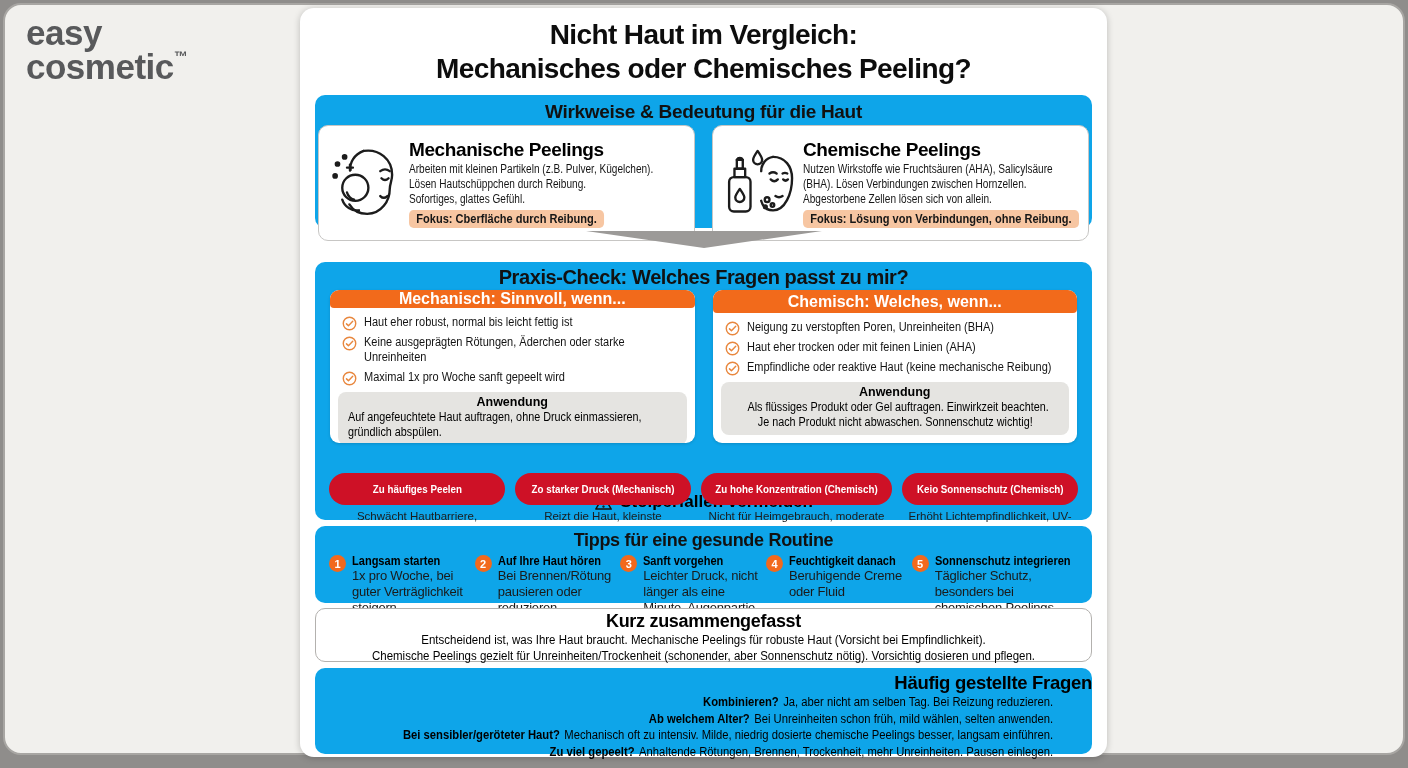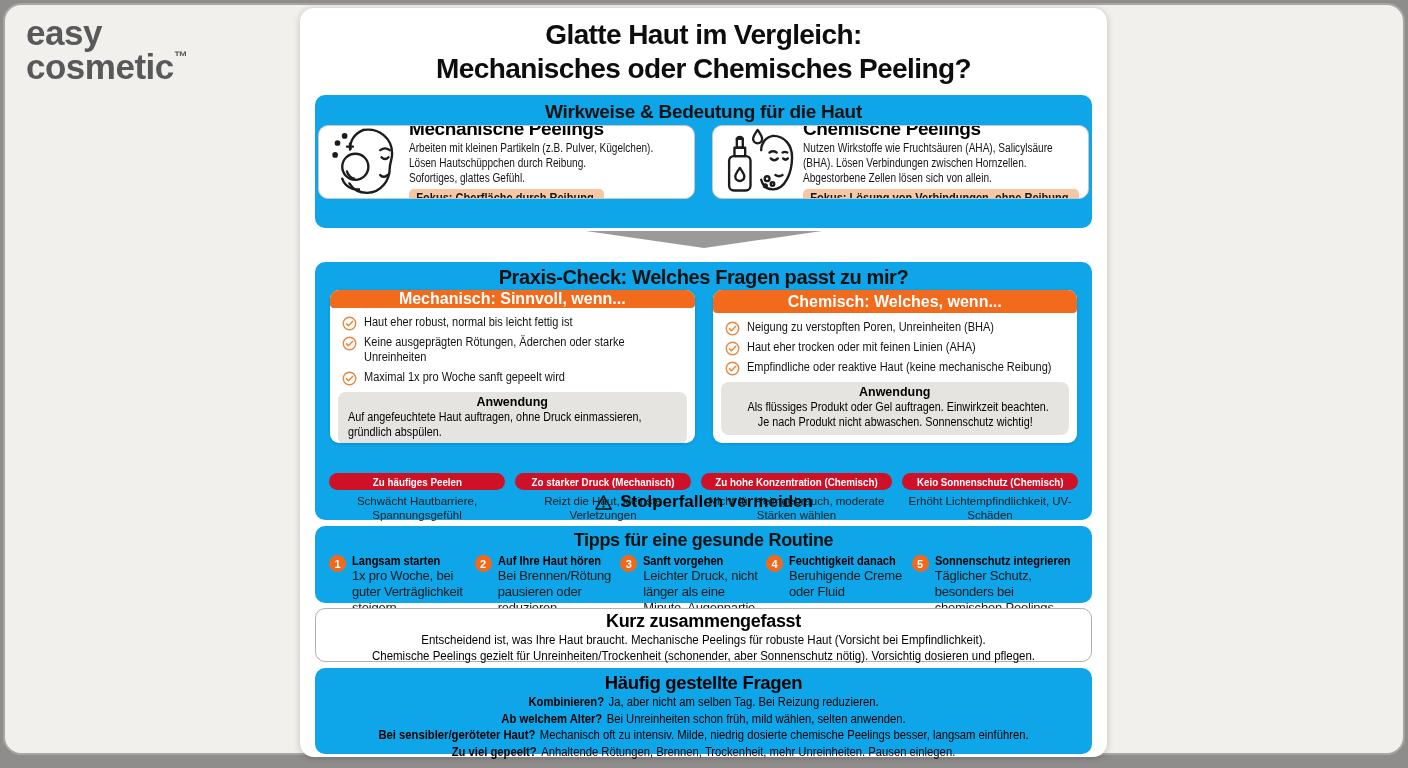--- a/index.html
+++ b/index.html
@@ -17,21 +17,21 @@
   .page-title { position:absolute; top:10px; left:0; width:100%; text-align:center;
     font-size:28px; font-weight:bold; color:#0d0d0d; line-height:1.2; letter-spacing:-0.6px; }
   
   .graybox { position:absolute; left:15px; width:777px; background:#0ea5e9; border-radius:10px; }
   .sec-header { text-align:center; font-weight:bold; color:#111; }
   
   .sec1 { top:87px; height:133px; }
   .sec1 .sec-header { font-size:19px; padding-top:6px; letter-spacing:-0.3px; }
   .cards { position:absolute; top:30px; left:3px; right:3px; display:grid;
     grid-template-columns:1fr 1fr; gap:17px; }
-  .wcard { background:#fff; border:1.5px solid #c7c6c4; border-radius:10px; height:74px;
+  .wcard { background:#fff; border:1.5px solid #c7c6c4; border-radius:10px; height:116px;
     display:flex; align-items:center; padding:5px 8px 5px 4px; overflow:hidden; }
   .wcard-icon { flex:0 0 86px; display:flex; align-items:center; justify-content:center; }
   .wcard-body { flex:1; min-width:0; }
   .wcard-title { font-size:19px; font-weight:bold; letter-spacing:-0.4px; margin-bottom:1px; }
   .cline { font-size:12px; line-height:1.25; white-space:nowrap;
     transform:scaleX(.84); transform-origin:0 50%; color:#151515; }
   .focus-badge { display:inline-block; margin-top:3px; background:#f7c6a2; color:#161616;
     font-size:12px; font-weight:bold; padding:2px 8px; border-radius:5px; white-space:nowrap;
     transform:scaleX(.92); transform-origin:0 50%; }
   
@@ -56,21 +56,21 @@
   .anw { margin:0 8px 8px 8px; background:#e5e4e1; border-radius:8px; padding:3px 10px 5px 10px; }
   .anw-title { text-align:center; font-weight:bold; font-size:12.5px; margin-bottom:1px; }
   .anw-line { font-size:12px; line-height:1.25; white-space:nowrap;
     transform:scaleX(.9); transform-origin:0 50%; }
   .anw-center .anw-line { text-align:center; transform-origin:50% 50%; }
   
   .stolper-header { position:absolute; top:186px; left:0; width:100%; display:flex;
     align-items:center; justify-content:center; gap:7px; font-size:17px; font-weight:bold;margin-top:44px; }
   .pitfalls { position:absolute; top:211px; left:14px; right:14px; display:grid;
     grid-template-columns:1fr 1fr 1fr 1fr; gap:10px; }
-  .pill { background:#ce1126; color:#fff; border-radius:999px; height:17px; display:flex;
+  .pill { background:#ce1126; color:#fff; border-radius:999px; height:32px; display:flex;
     align-items:center; justify-content:center; }
   .pill span { font-size:11.5px; font-weight:bold; white-space:nowrap;
     transform:scaleX(.85); transform-origin:50% 50%; }
   .pill-desc { margin-top:4px; text-align:center; font-size:11.5px; line-height:1.25; color:#1c1c1c; }
   
   .sec3 { top:518px; height:77px; }
   .sec3 .sec-header { font-size:18px; padding-top:4px; letter-spacing:-0.3px; }
   .tips { position:absolute; top:28px; left:14px; right:10px; display:grid;
     grid-template-columns:repeat(5, 1fr); gap:6px; }
   .tip { display:flex; gap:6px; }
@@ -79,42 +79,42 @@
   .tip-title { font-size:12px; font-weight:bold; white-space:nowrap;
     transform:scaleX(.92); transform-origin:0 50%; }
   .tip-text { font-size:13px; line-height:1.22; color:#1a1a1a; letter-spacing:-0.2px; }
   
   .summary { position:absolute; left:15px; top:600px; width:777px; height:54px;
     background:#fff; border:1.5px solid #b3b1ae; border-radius:10px; text-align:center; padding-top:2px; }
   .summary-title { font-size:18px; font-weight:bold; letter-spacing:-0.3px; }
   .sum-line { font-size:12.5px; line-height:1.28; white-space:nowrap;
     transform:scaleX(.92); transform-origin:50% 50%; }
   
-  .faq { top:660px; height:86px; text-align:center; }
+  .faq { top:660px; height:86px; text-align:right; }
   .faq-title { font-size:18.5px; font-weight:bold; padding-top:4px; letter-spacing:-0.3px; }
   .faq-line { font-size:12.5px; line-height:1.24; white-space:nowrap; margin-top:1px;
     transform:scaleX(.9); transform-origin:50% 50%; }
   .faq-q { font-weight:bold; margin-right:5px; }
   svg { display:block; }
 </style>
 </head>
 <body>
 
 <div class="canvas">
   <div class="outer-card"></div>
 
   <div class="logo">
     <div>easy</div>
     <div><span>cosmetic</span><sup>™</sup></div>
   </div>
 
   <div class="panel">
 
     <div class="page-title">
-      <div>Glatte Haut im Vergleich:</div>
+      <div>Nicht Haut im Vergleich:</div>
       <div>Mechanisches oder Chemisches Peeling?</div>
     </div>
 
     <div class="graybox sec1">
       <div class="sec-header">Wirkweise &amp; Bedeutung für die Haut</div>
       <div class="cards">
 
         <div class="wcard">
           <div class="wcard-icon">
             <svg width="76" height="76" viewBox="0 0 64 64" fill="none" stroke="#1c1c1c" stroke-width="2" stroke-linecap="round" stroke-linejoin="round">

